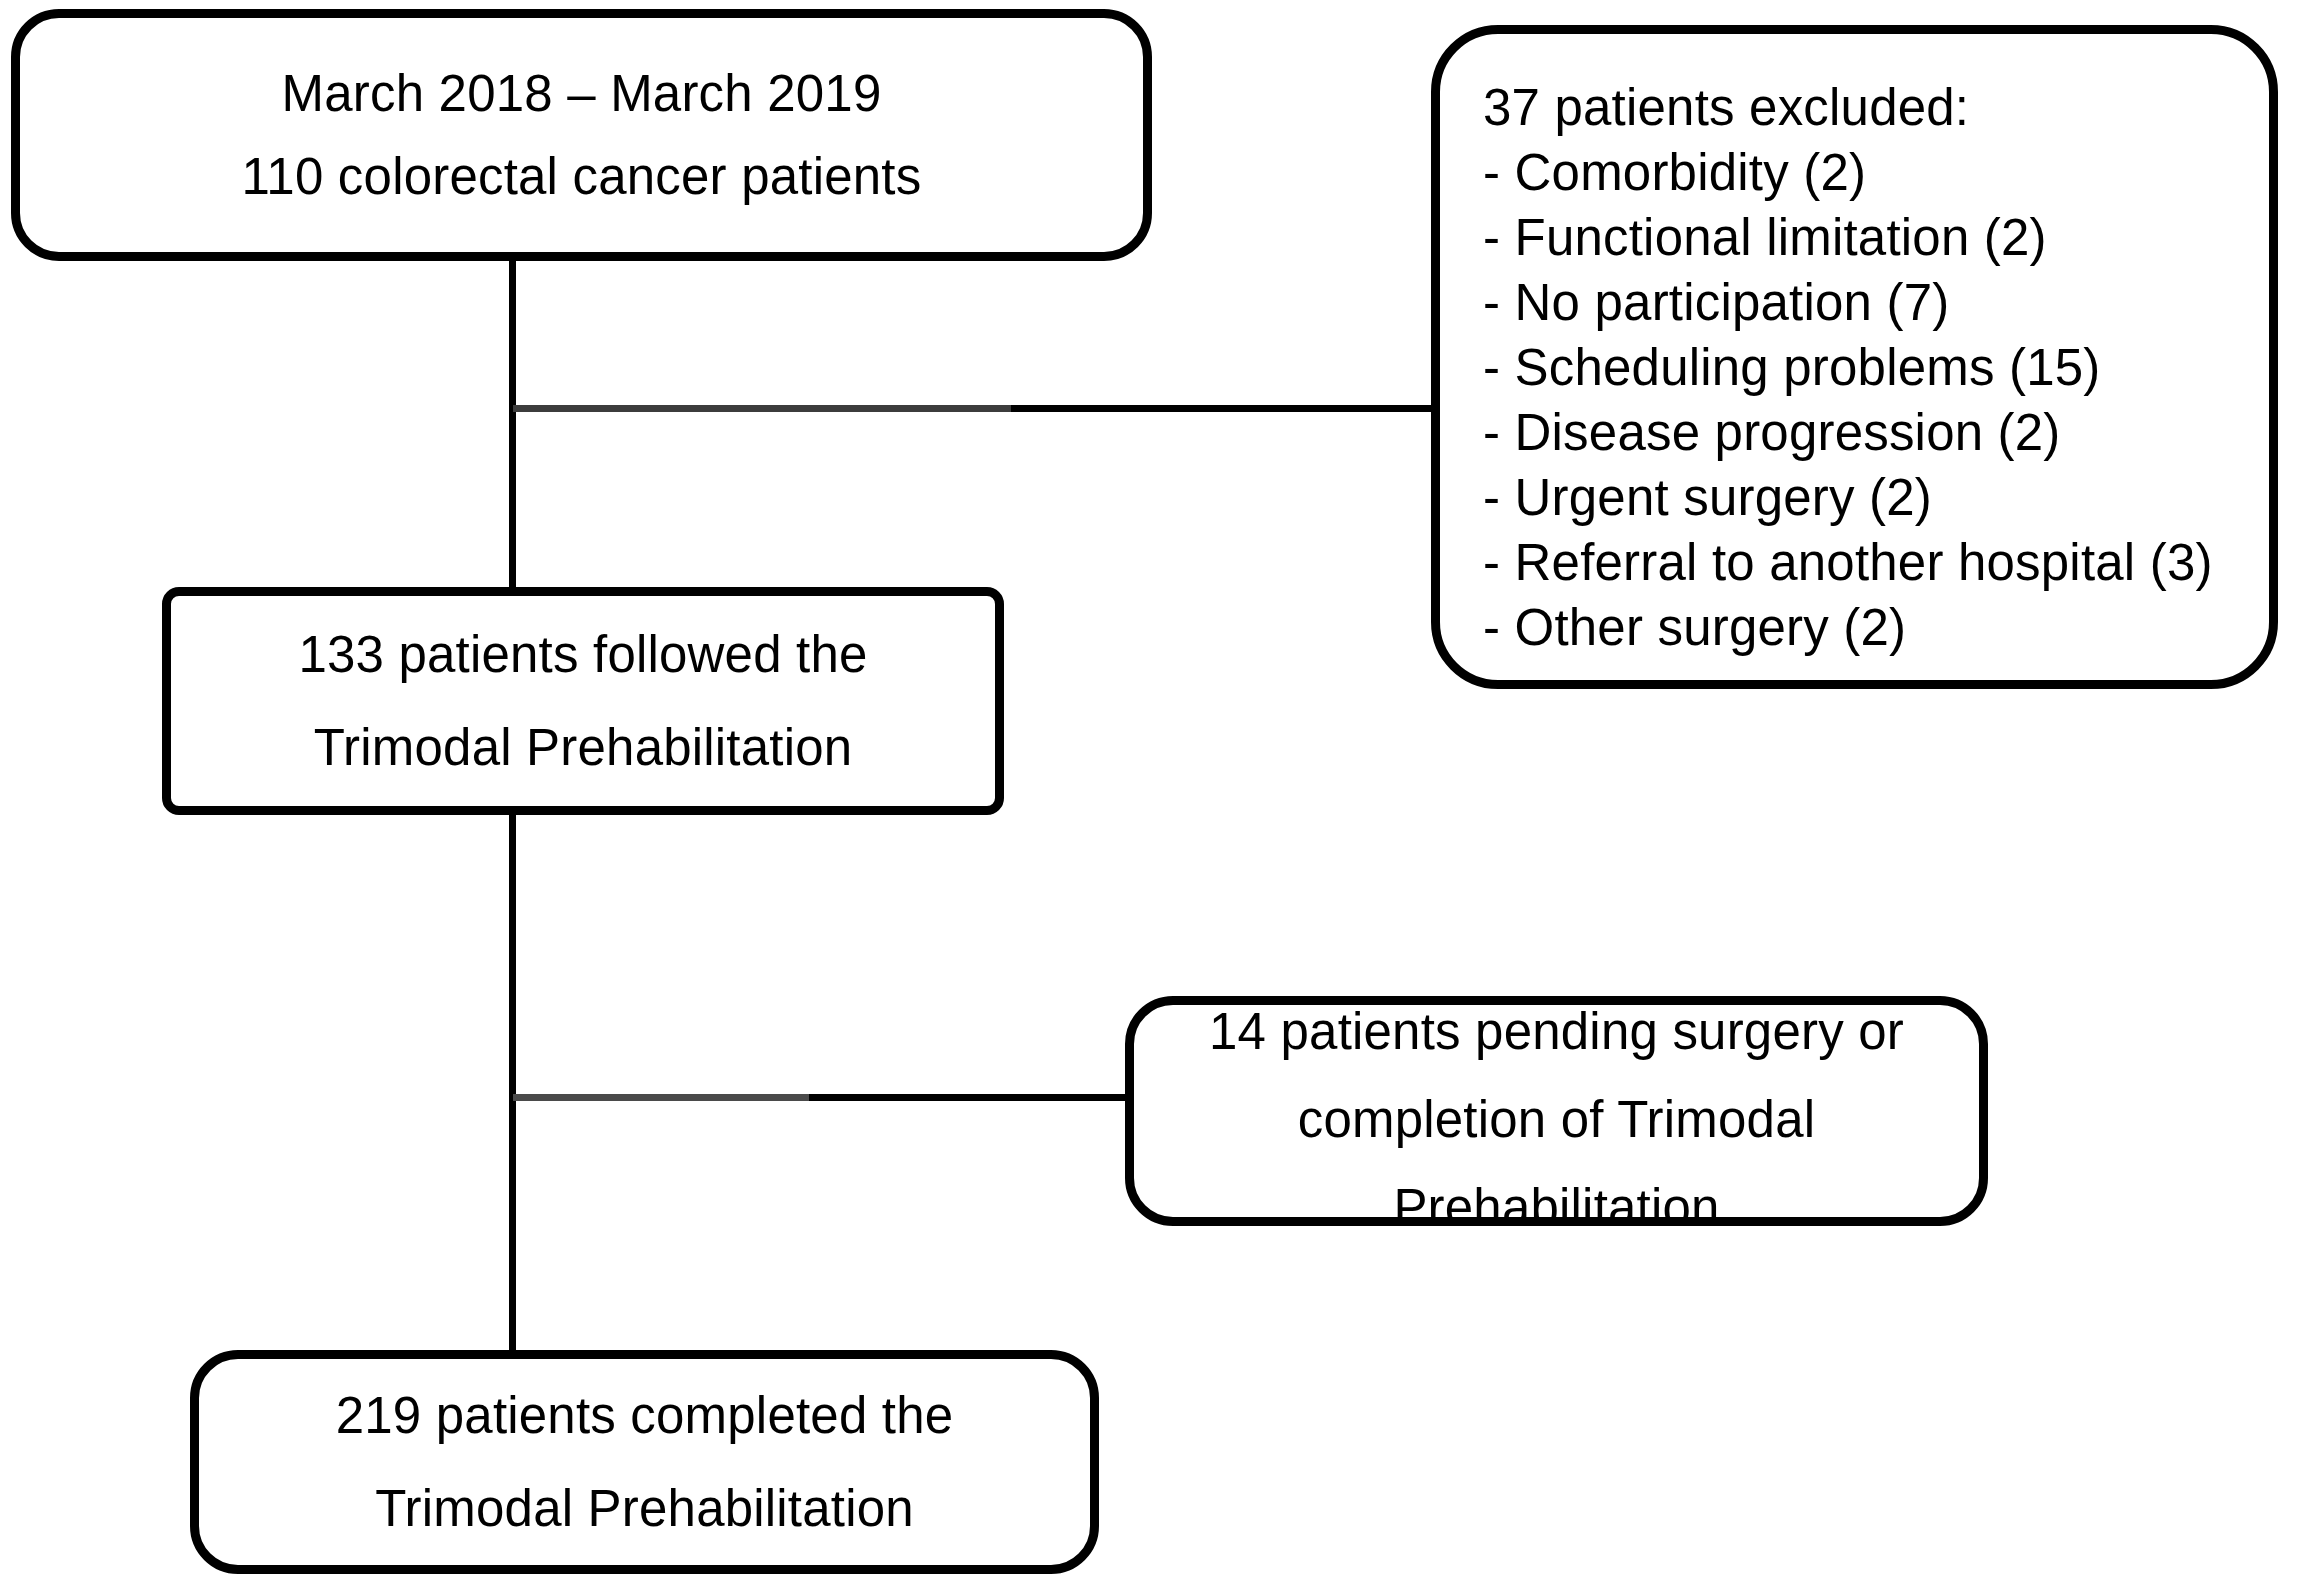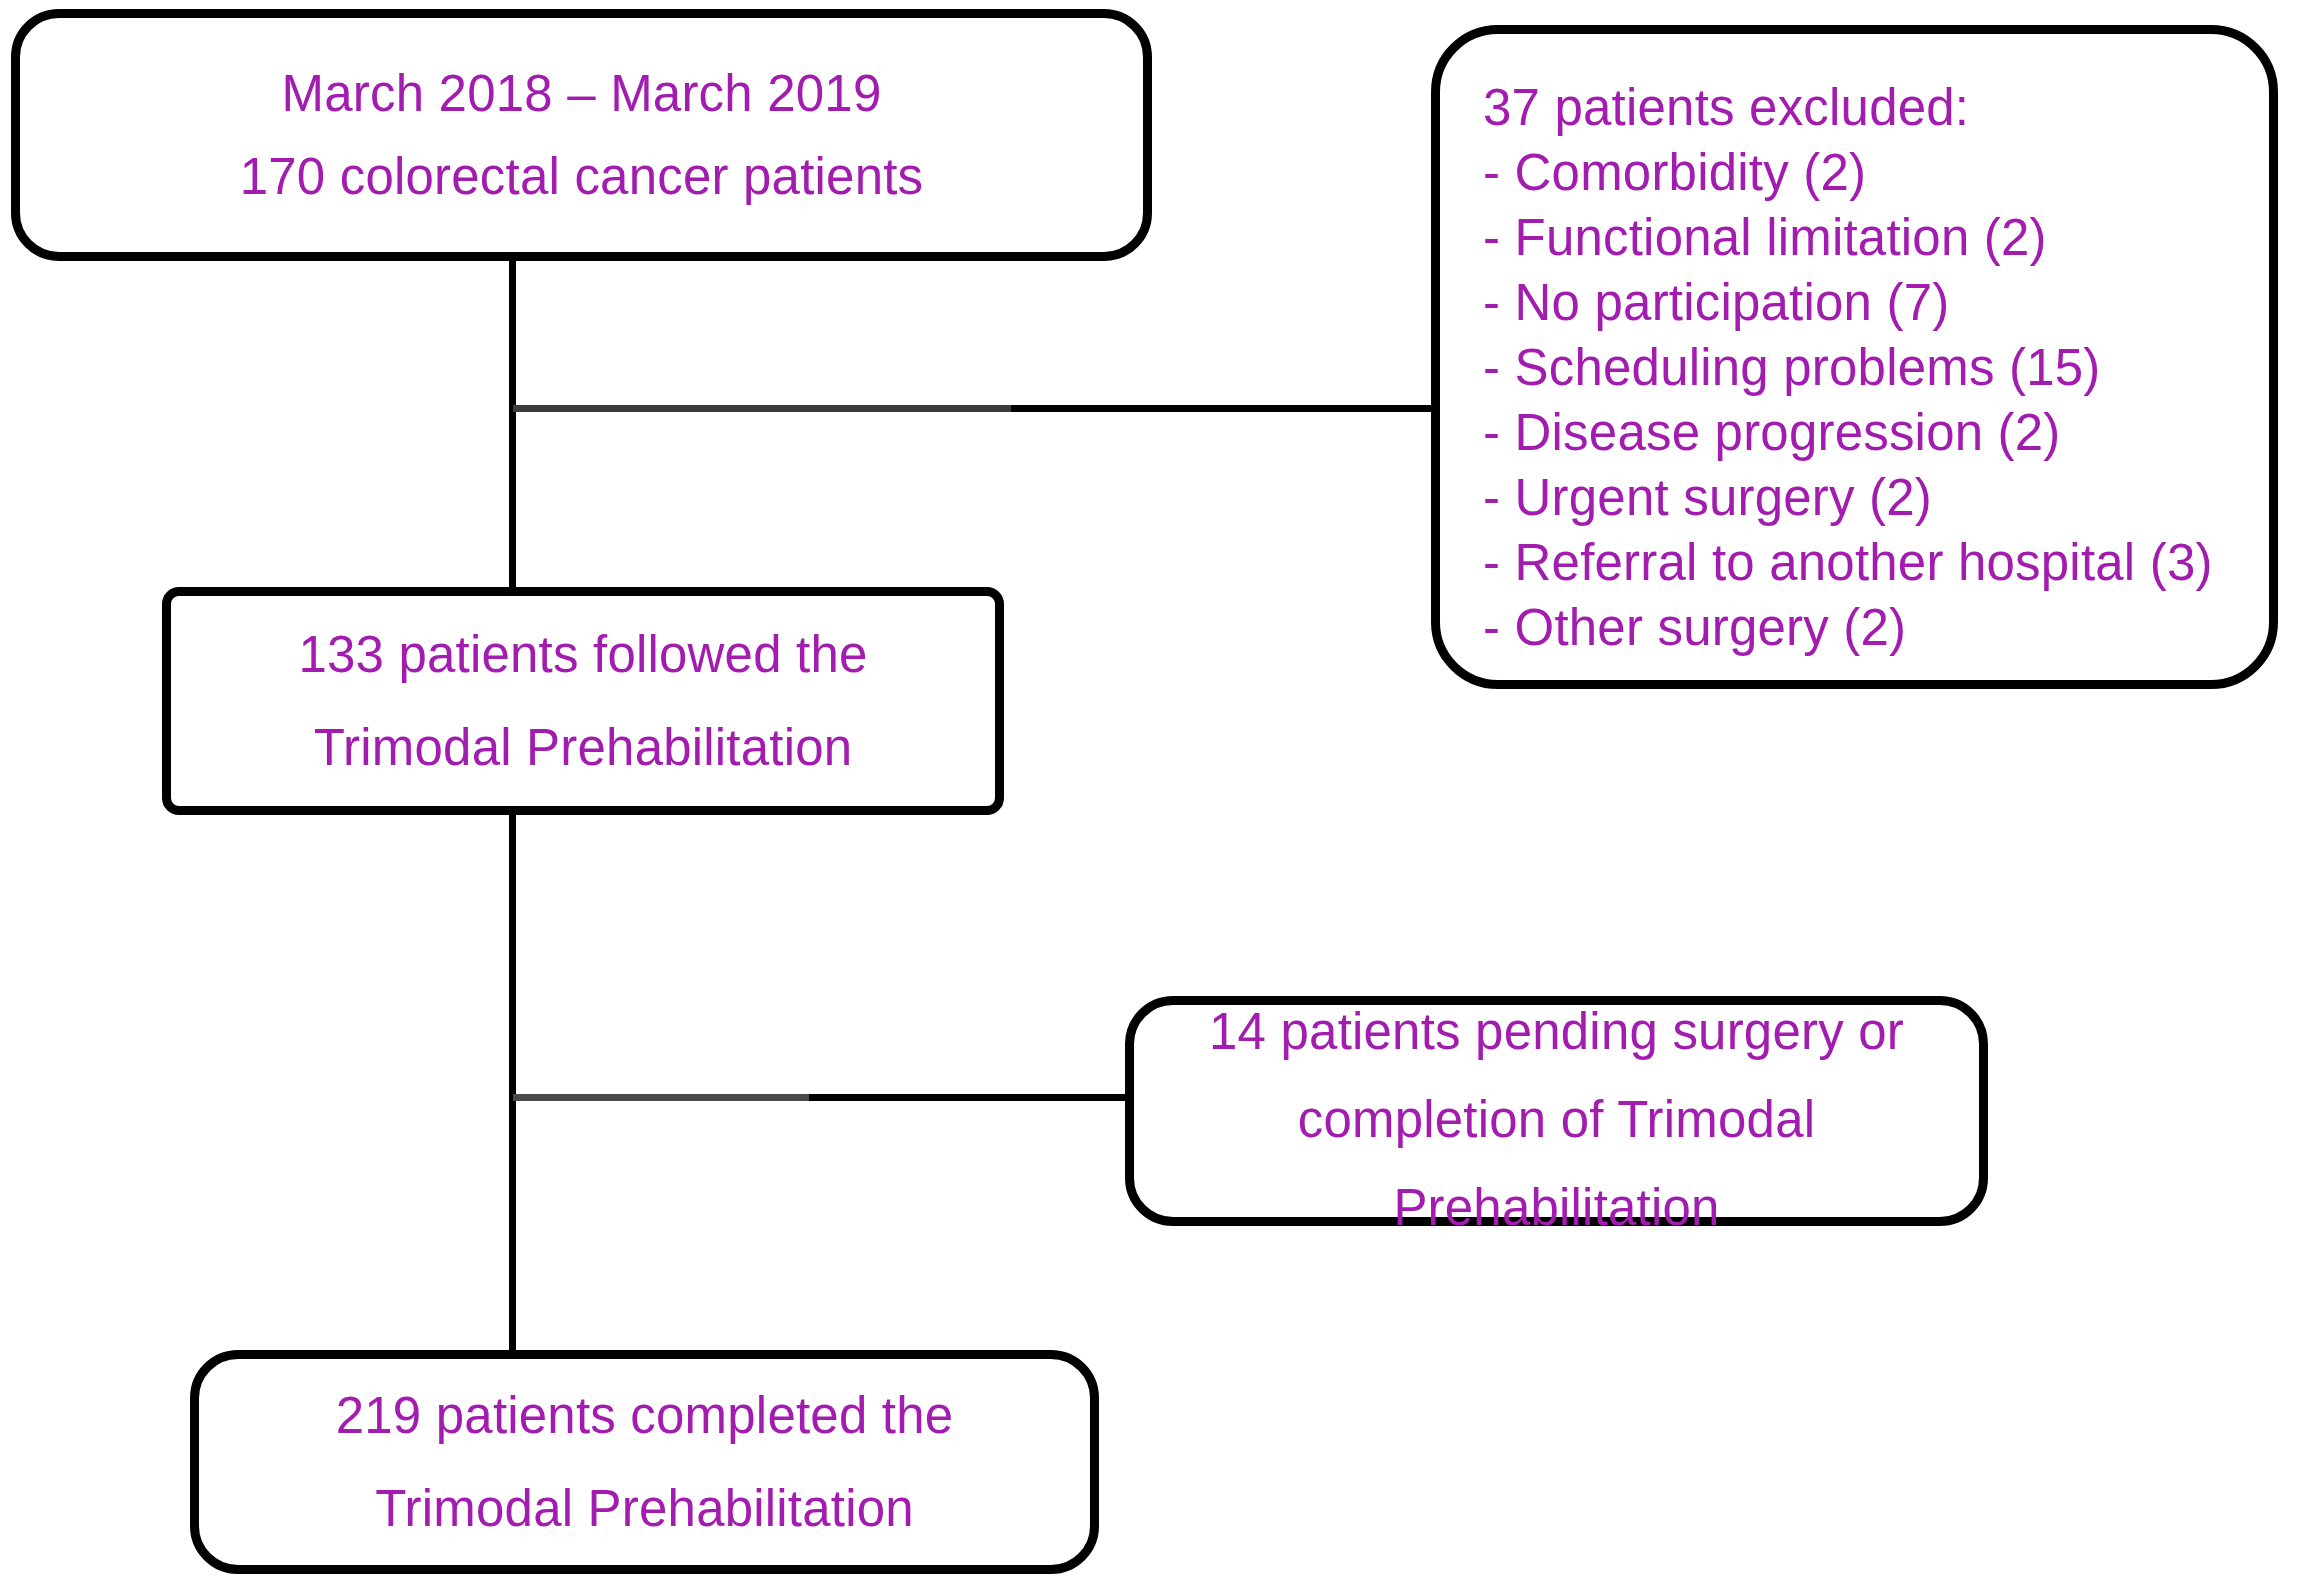--- a/index.html
+++ b/index.html
@@ -6,21 +6,21 @@
     margin: 0;
     padding: 0;
     background: #ffffff;
   }
   .canvas {
     position: relative;
     width: 2319px;
     height: 1580px;
     background: #ffffff;
     font-family: "Liberation Sans", "DejaVu Sans", sans-serif;
-    color: #a21caf;
+    color: #000000;
     overflow: hidden;
   }
   .box {
     position: absolute;
     box-sizing: border-box;
     border: 9.3px solid #000000;
     background: #ffffff;
     display: flex;
     flex-direction: column;
     justify-content: center;
@@ -81,21 +81,21 @@
 
 <div class="canvas">
 
   <div class="connector v1"></div>
   <div class="connector h1"></div>
   <div class="connector v2"></div>
   <div class="connector h2"></div>
 
   <div class="box box-enrollment center-text">
     <div class="bl">March 2018 – March 2019</div>
-    <div class="bl">170 colorectal cancer patients</div>
+    <div class="bl">110 colorectal cancer patients</div>
   </div>
 
   <div class="box box-excluded left-text">
     <div class="bl">37 patients excluded:</div>
     <div class="bl">- Comorbidity (2)</div>
     <div class="bl">- Functional limitation (2)</div>
     <div class="bl">- No participation (7)</div>
     <div class="bl">- Scheduling problems (15)</div>
     <div class="bl">- Disease progression (2)</div>
     <div class="bl">- Urgent surgery (2)</div>

